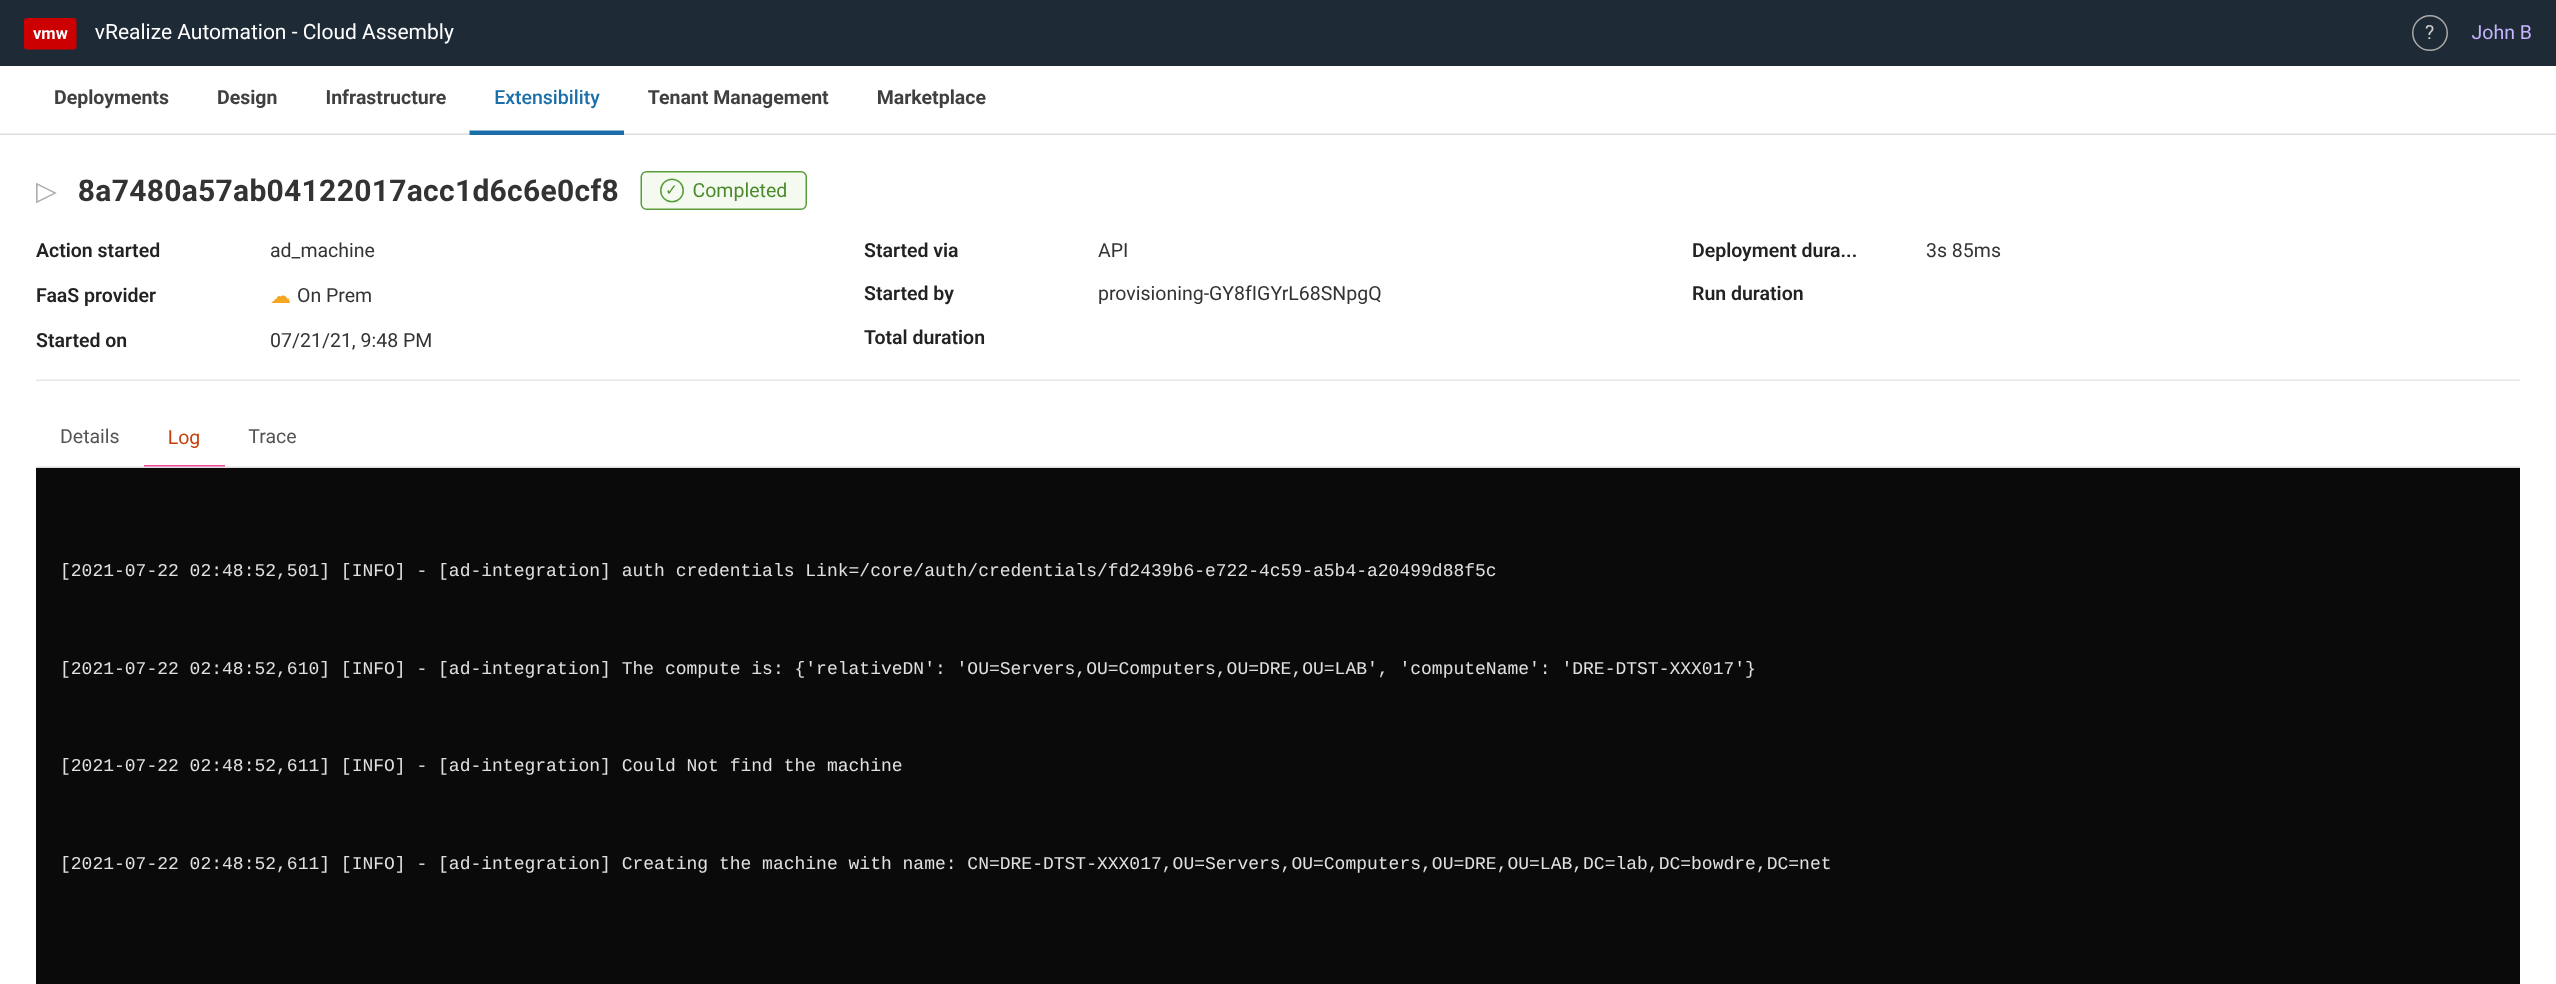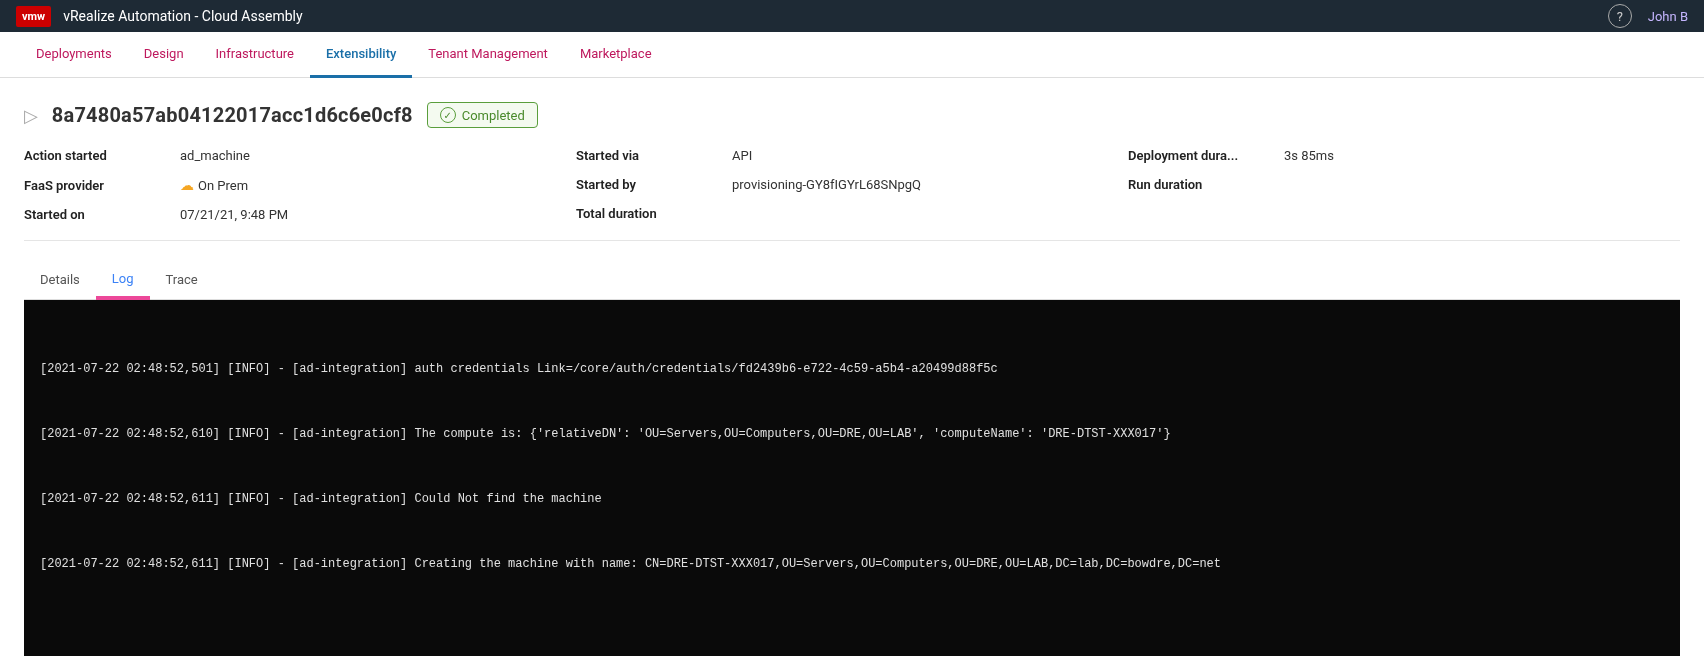--- a/index.html
+++ b/index.html
@@ -6,21 +6,21 @@
     body { font-family: -apple-system, BlinkMacSystemFont, 'Segoe UI', Roboto, sans-serif; background: #fff; color: #333; font-size: 13px; }
 
     
     .top-bar {
       background: #1e2a35;
       color: #fff;
       display: flex;
       align-items: center;
       justify-content: space-between;
       padding: 0 16px;
-      height: 32px;
+      height: 44px;
     }
     .top-bar-left { display: flex; align-items: center; gap: 12px; }
     .vmw-logo {
       background: #cc0000;
       color: #fff;
       font-size: 11px;
       font-weight: bold;
       padding: 4px 6px;
       border-radius: 2px;
     }
@@ -39,24 +39,25 @@
     .nav-tabs {
       display: flex;
       align-items: center;
       border-bottom: 1px solid #ddd;
       padding: 0 20px;
       background: #fff;
     }
     .nav-tab {
       padding: 14px 16px;
       font-size: 13px;
-      color: #be185d;
+      color: #404040;
       cursor: pointer;
       border-bottom: 3px solid transparent;
       margin-bottom: -1px;
+      font-weight: bold;
     }
     .nav-tab.active {
       color: #1a6fa8;
       border-bottom: 3px solid #1a6fa8;
       font-weight: 500;
     }
 
     
     .content { padding: 24px 24px 0 24px; }
 
@@ -117,22 +118,22 @@
     }
     .sub-tab {
       padding: 10px 16px;
       font-size: 13px;
       color: #555;
       cursor: pointer;
       border-bottom: 3px solid transparent;
       margin-bottom: -1px;
     }
     .sub-tab.active {
-      color: #3b82f6;
-      border-bottom: 4px solid #ec4899;
+      color: #c2410c;
+      border-bottom: 1px solid #ec4899;
     }
 
     
     .log-area {
       background: #0a0a0a;
       color: #e0e0e0;
       font-family: 'Courier New', monospace;
       font-size: 12px;
       padding: 16px 16px;
       min-height: 220px;

